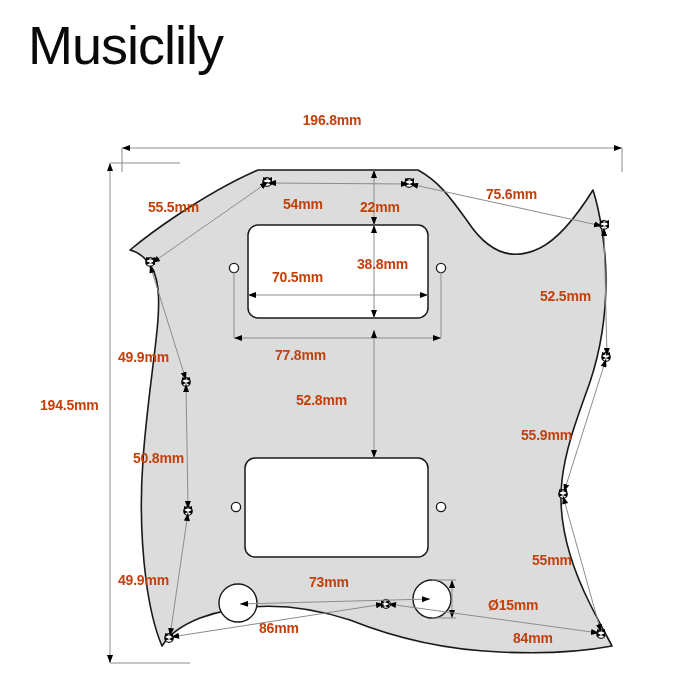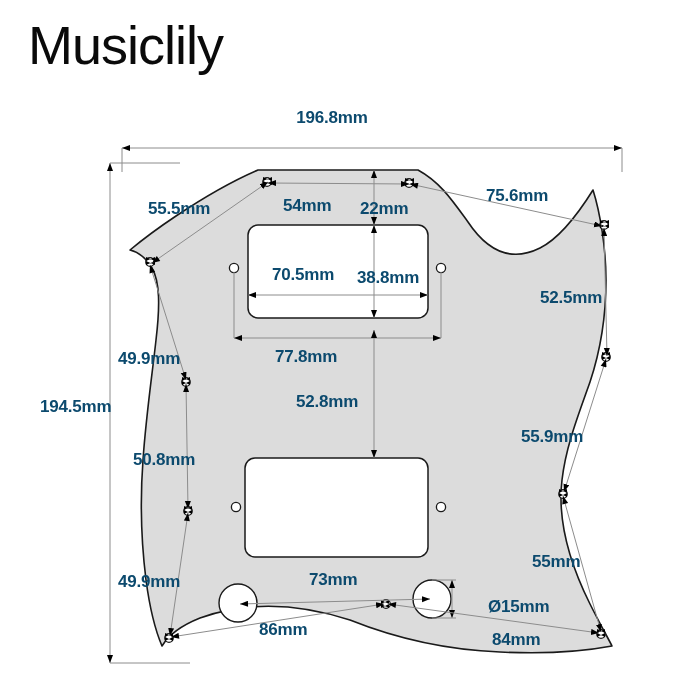--- a/index.html
+++ b/index.html
@@ -25,23 +25,23 @@
     font-family: "Liberation Sans", sans-serif;
     line-height: 1.1;
   }
   #drawing {
     position: absolute;
     left: 0; top: 0;
     width: 700px; height: 700px;
   }
   .dimlabel {
     position: absolute;
-    font-size: 17px;
+    font-size: 14px;
     font-weight: bold;
-    color: #0c4a6e;
+    color: #c2410c;
     white-space: nowrap;
     font-family: "Liberation Sans", sans-serif;
     letter-spacing: -0.2px;
   }
 </style>
 </head>
 <body>
 
 <div id="root">
 
@@ -189,28 +189,28 @@
   </svg>
 
   <div>
     <div class="dimlabel" style="left:332px;top:128px;transform:translate(-50%,-100%)">196.8mm</div>
     <div class="dimlabel" style="left:40px;top:397px">194.5mm</div>
     <div class="dimlabel" style="left:148px;top:199px">55.5mm</div>
     <div class="dimlabel" style="left:283px;top:196px">54mm</div>
     <div class="dimlabel" style="left:360px;top:199px">22mm</div>
     <div class="dimlabel" style="left:486px;top:186px">75.6mm</div>
     <div class="dimlabel" style="left:540px;top:288px">52.5mm</div>
-    <div class="dimlabel" style="left:357px;top:268px">38.8mm</div>
+    <div class="dimlabel" style="left:357px;top:256px">38.8mm</div>
     <div class="dimlabel" style="left:272px;top:285px;transform:translateY(-100%)">70.5mm</div>
     <div class="dimlabel" style="left:275px;top:347px">77.8mm</div>
     <div class="dimlabel" style="left:118px;top:349px">49.9mm</div>
     <div class="dimlabel" style="left:296px;top:392px">52.8mm</div>
     <div class="dimlabel" style="left:133px;top:450px">50.8mm</div>
     <div class="dimlabel" style="left:521px;top:427px">55.9mm</div>
     <div class="dimlabel" style="left:118px;top:572px">49.9mm</div>
     <div class="dimlabel" style="left:532px;top:552px">55mm</div>
     <div class="dimlabel" style="left:309px;top:590px;transform:translateY(-100%)">73mm</div>
     <div class="dimlabel" style="left:488px;top:597px">Ø15mm</div>
     <div class="dimlabel" style="left:259px;top:620px">86mm</div>
-    <div class="dimlabel" style="left:492px;top:630px">84mm</div>
+    <div class="dimlabel" style="left:513px;top:630px">84mm</div>
   </div>
 
 </div>
 
 </body></html>

